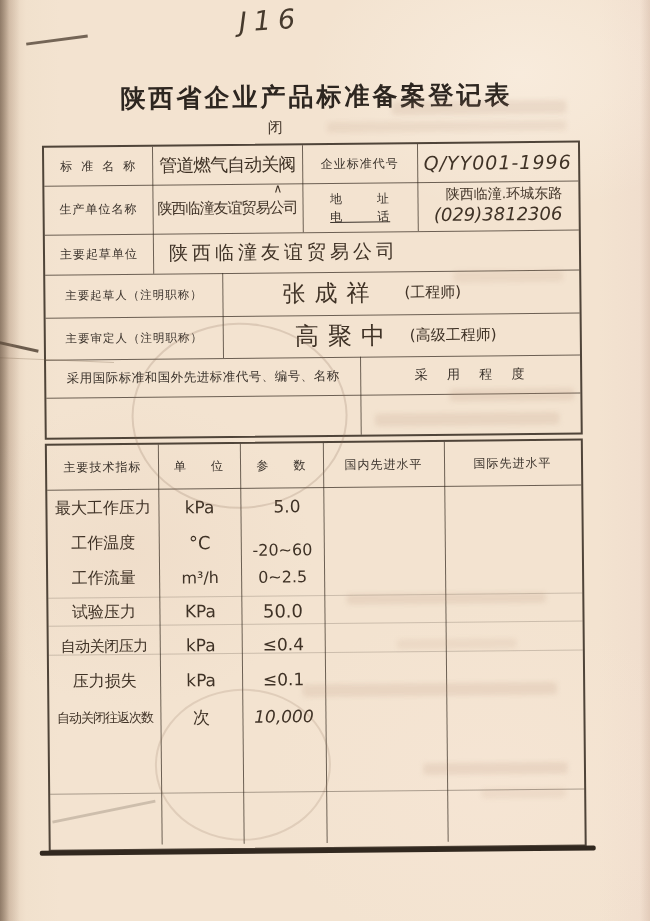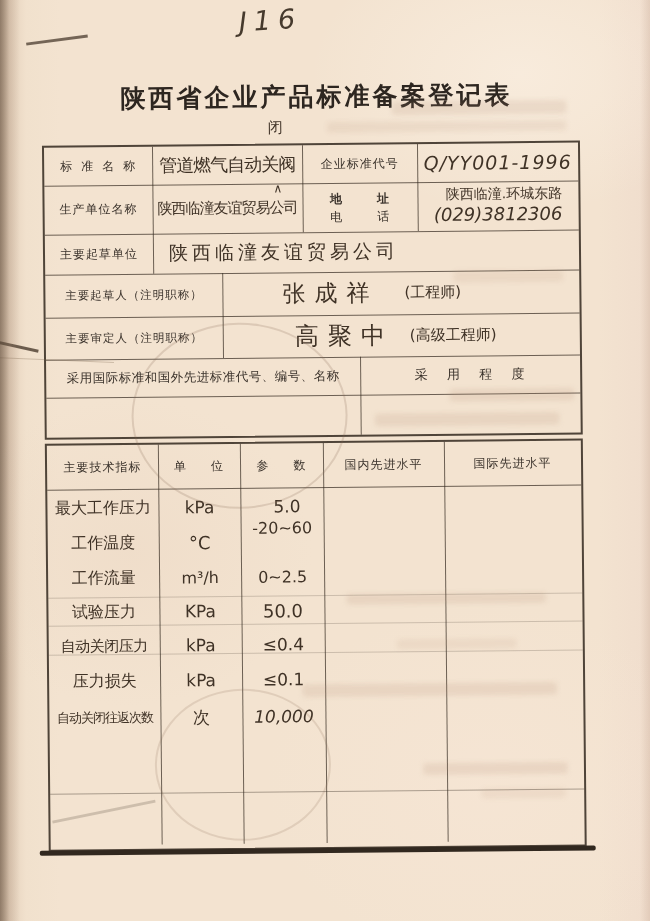--- a/index.html
+++ b/index.html
@@ -67,22 +67,22 @@
         <span>管道燃气自动关阀</span>
         <span class="insert-char hw">闭</span>
         <span class="insert-caret hw">∧</span>
       </div>
       <div class="cell label" style="left:258px;top:0;width:115px;height:38px;">企业标准代号</div>
       <div class="cell hw" style="left:373px;top:0;width:161px;height:38px;font-size:19px;font-style:italic;letter-spacing:1px;">Q/YY001-1996</div>
 
       <div class="cell label" style="left:0;top:38px;width:108px;height:49px;">生产单位名称</div>
       <div class="cell hw" style="left:108px;top:38px;width:150px;height:49px;font-size:15px;letter-spacing:-1px;">陕西临潼友谊贸易公司</div>
       <div class="cell label two-line" style="left:258px;top:38px;width:115px;height:49px;padding:0 16px;box-sizing:border-box;">
-        <span class="jlabel" style="display:flex;justify-content:space-between;font-weight:bold;">地 址</span>
-        <span class="jlabel" style="display:flex;justify-content:space-between;">电 话</span>
+        <span class="jlabel" style="display:flex;justify-content:space-between;">地 址</span>
+        <span class="jlabel" style="display:flex;justify-content:space-between;text-decoration:underline;">电 话</span>
       </div>
       <div class="cell hw two-line" style="left:373px;top:34px;width:161px;height:56px;line-height:1.25;">
         <span style="font-size:14px;letter-spacing:0;padding-left:12px;">陕西临潼.环城东路</span>
         <span style="font-size:18px;font-style:italic;">(029)3812306</span>
       </div>
 
       <div class="cell label" style="left:0;top:87px;width:108px;height:40px;">主要起草单位</div>
       <div class="cell hw" style="left:108px;top:87px;width:330px;height:40px;font-size:19px;letter-spacing:4px;justify-content:flex-start;padding-left:16px;">陕西临潼友谊贸易公司</div>
 
       <div class="cell label" style="left:0;top:127px;width:177px;height:43px;font-size:11.5px;">主要起草人（注明职称）</div>
@@ -120,21 +120,21 @@
       <div class="cell label" style="left:397px;top:0;width:137px;height:44px;">国际先进水平</div>
 
       <div>
         <div class="cell hw" style="left:0;top:46px;width:111px;height:34px;font-size:16px;">最大工作压力</div>
         <div class="cell hw" style="left:111px;top:46px;width:82px;height:34px;font-size:17px;">kPa</div>
         <div class="cell hw" style="left:193px;top:46px;width:93px;height:34px;font-size:17px;">5.0</div>
       </div>
       <div>
         <div class="cell hw" style="left:0;top:81px;width:111px;height:34px;font-size:16px;">工作温度</div>
         <div class="cell hw" style="left:111px;top:81px;width:82px;height:34px;font-size:18px;">°C</div>
-        <div class="cell hw" style="left:193px;top:67px;width:83px;height:34px;font-size:16px;">-20~60</div>
+        <div class="cell hw" style="left:193px;top:89px;width:83px;height:34px;font-size:16px;">-20~60</div>
       </div>
       <div>
         <div class="cell hw" style="left:0;top:116px;width:111px;height:34px;font-size:16px;">工作流量</div>
         <div class="cell hw" style="left:111px;top:116px;width:82px;height:34px;font-size:16px;">m³/h</div>
         <div class="cell hw" style="left:193px;top:116px;width:83px;height:34px;font-size:16px;">0~2.5</div>
       </div>
       <div>
         <div class="cell hw" style="left:0;top:150px;width:111px;height:34px;font-size:16px;">试验压力</div>
         <div class="cell hw" style="left:111px;top:150px;width:82px;height:34px;font-size:17px;">KPa</div>
         <div class="cell hw" style="left:193px;top:150px;width:83px;height:34px;font-size:18px;">50.0</div>

